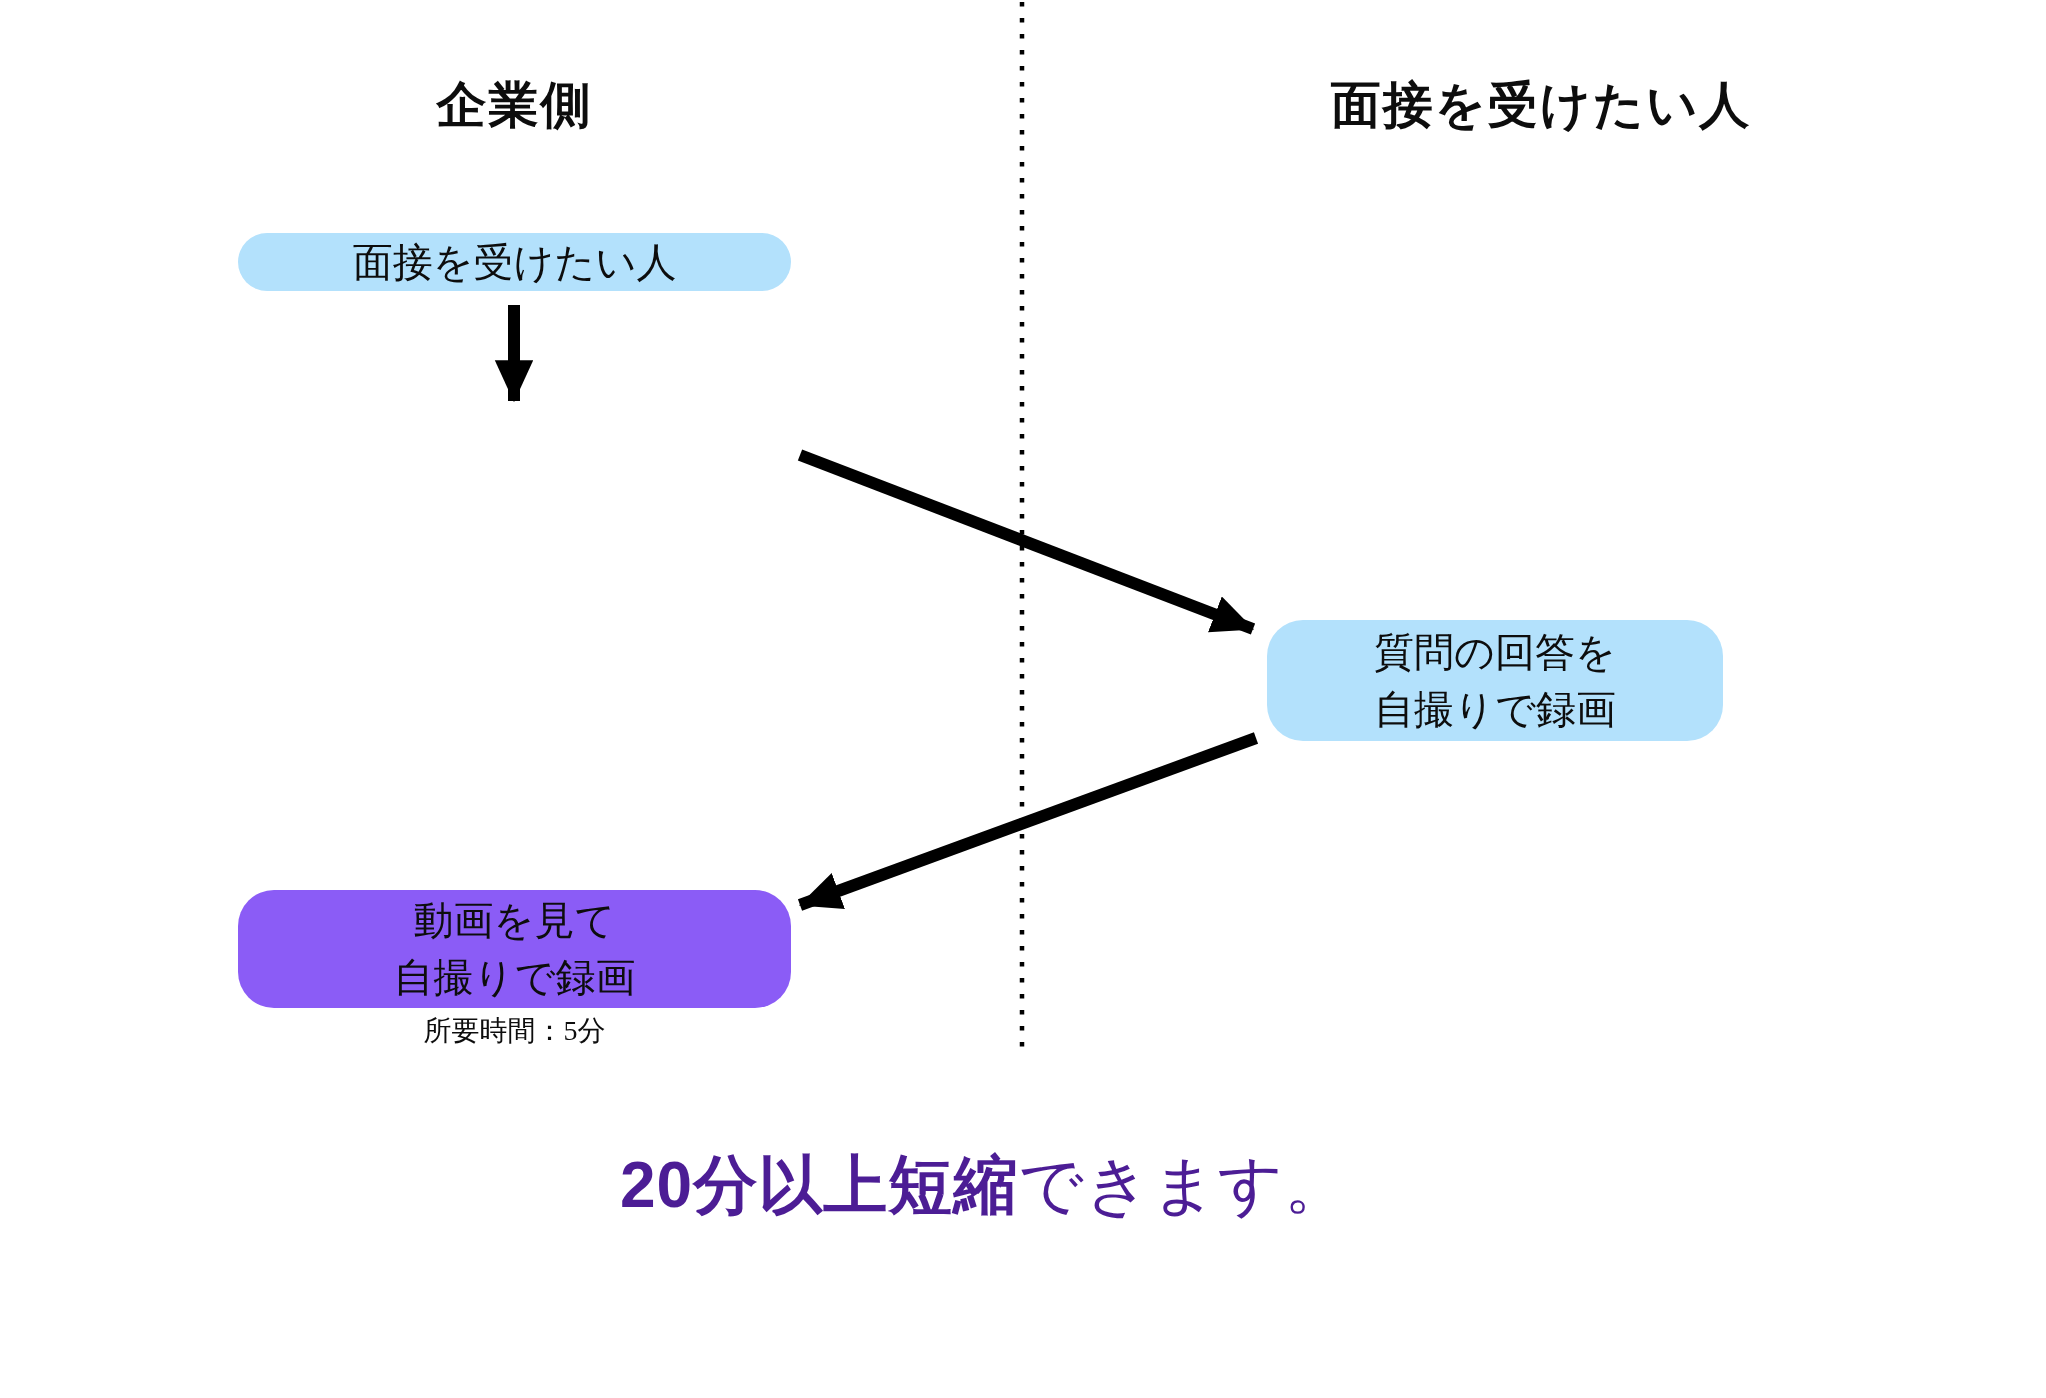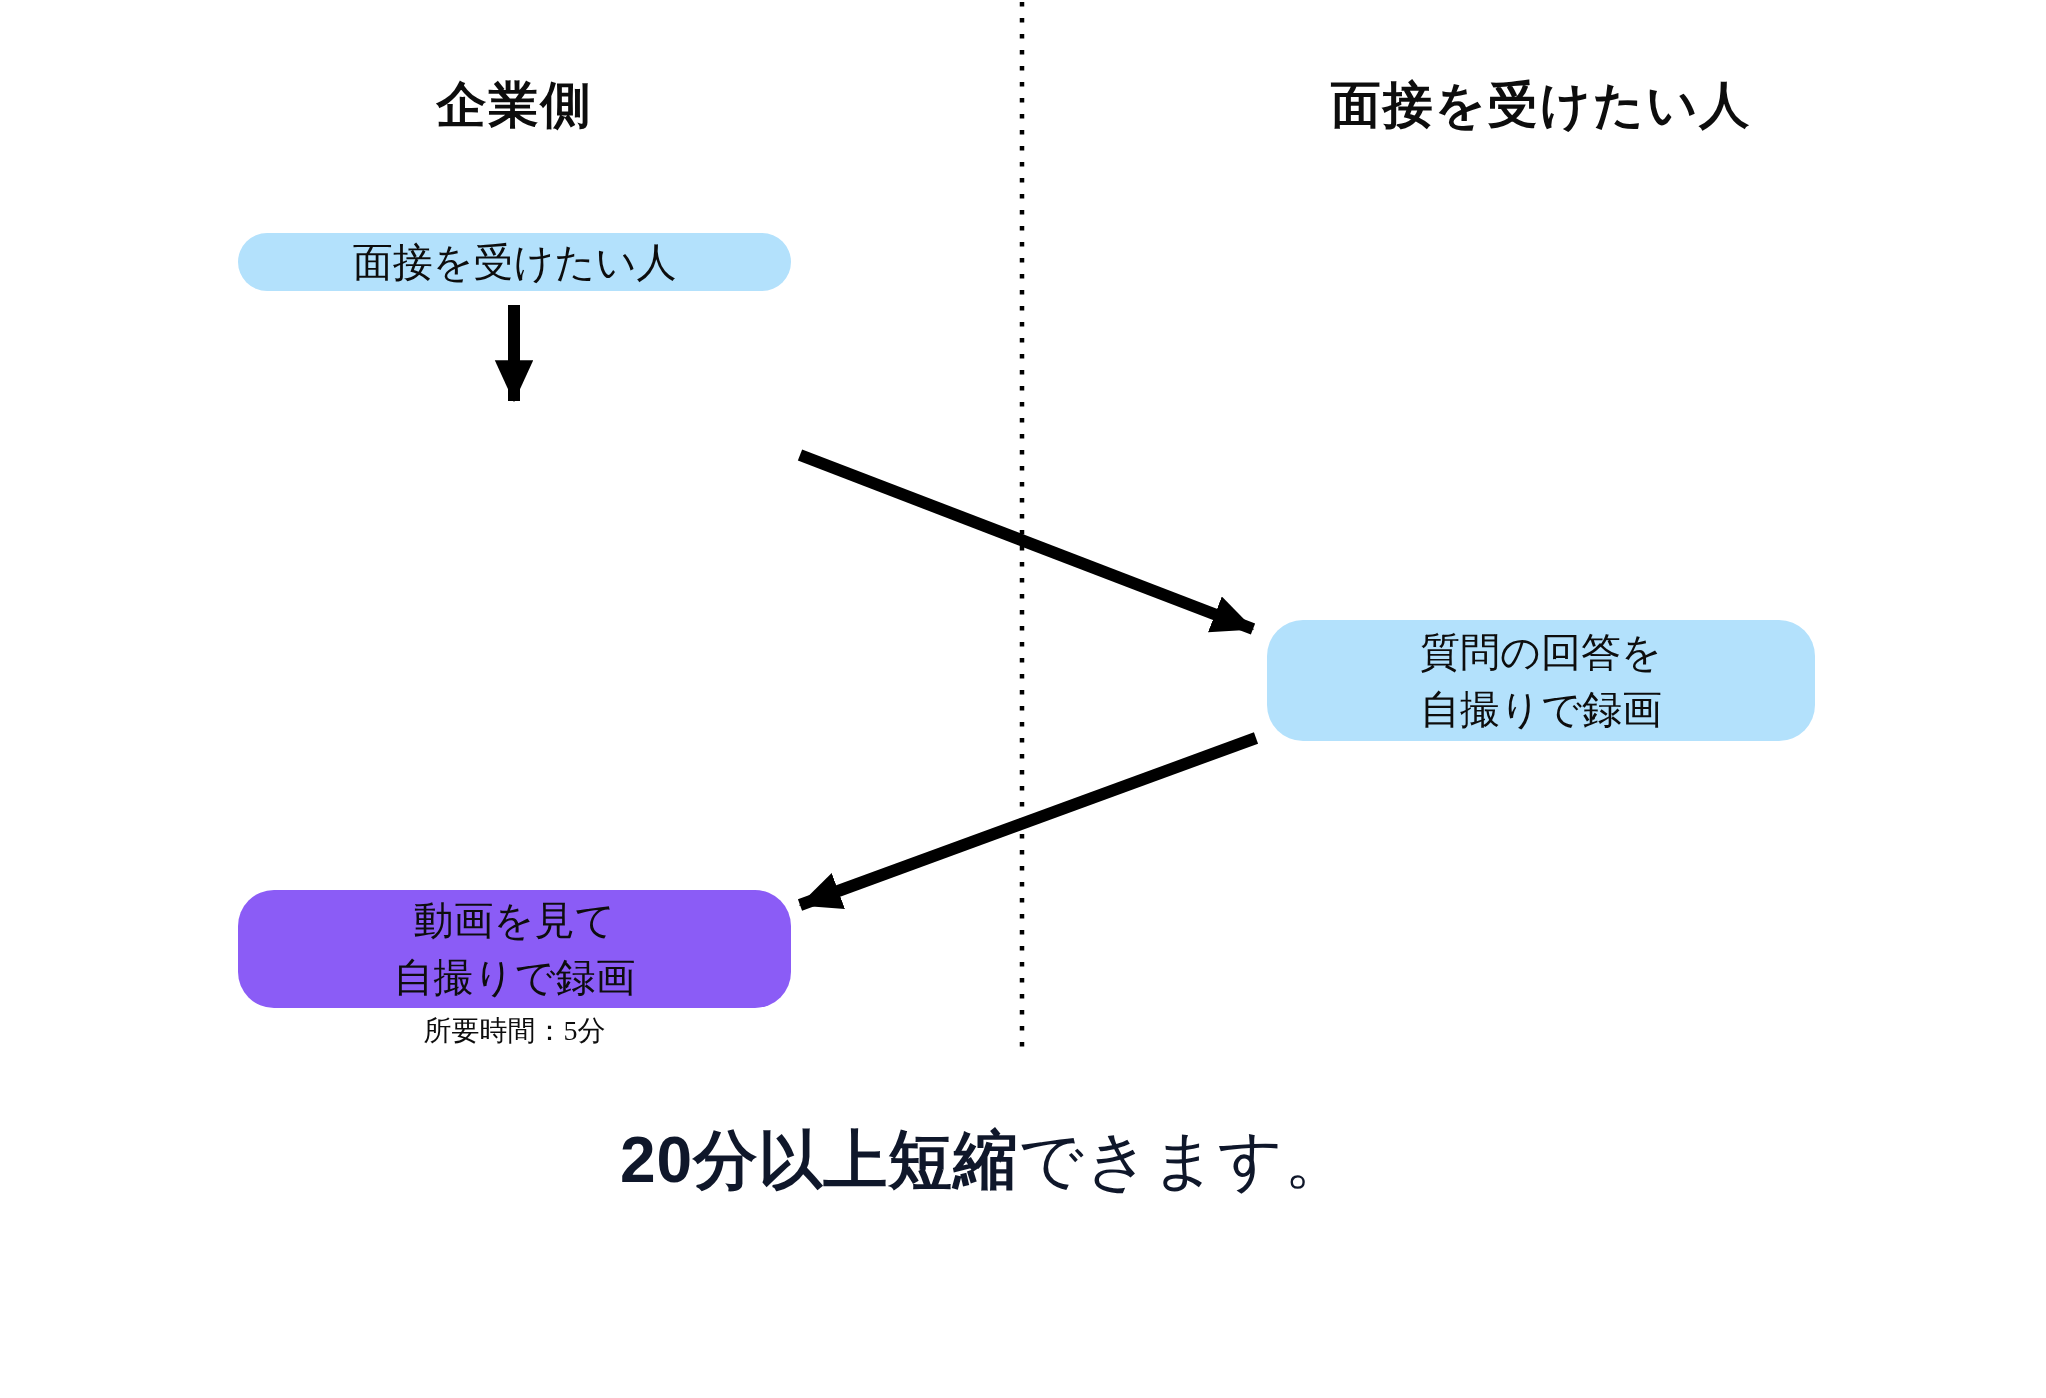--- a/index.html
+++ b/index.html
@@ -40,21 +40,21 @@
     line-height: 57px;
     color: #0d0d0d;
     text-align: center;
     white-space: nowrap;
   }
   .flow-box.single { border-radius: 29px; }
   .flow-box.double { border-radius: 36px; }
 
   #box-company-info { left: 238px;  top: 233px; width: 553px; height: 58px;  }
   #box-questions    { left: 238px;  top: 419px; width: 553px; height: 58px;  }
-  #box-record       { left: 1267px; top: 620px; width: 548px; height: 121px; }
+  #box-record       { left: 1267px; top: 620px; width: 456px; height: 121px; }
   #box-review       { left: 238px;  top: 890px; width: 553px; height: 118px; }
 
   .caption {
     position: absolute;
     left: 238px;
     top: 1012px;
     width: 553px;
     text-align: center;
     font-size: 28px;
     color: #0d0d0d;
@@ -81,21 +81,22 @@
     font-size: 48px;
     line-height: 1.15;
     letter-spacing: 2px;
     color: #3f3f3f;
     margin-bottom: 32px;
   }
   .footer-line2 {
     font-size: 64px;
     line-height: 1.15;
     letter-spacing: 1px;
-    color: #0f172a;
+    color: #4c1d95;
+    margin-top: 25px;
   }
   .footer-line2 .hl { font-weight: 700; }
 </style>
 </head>
 <body>
 
 <div class="canvas">
 
   <div class="col-header left">企業側</div>
   <div class="col-header right">面接を受けたい人</div>

